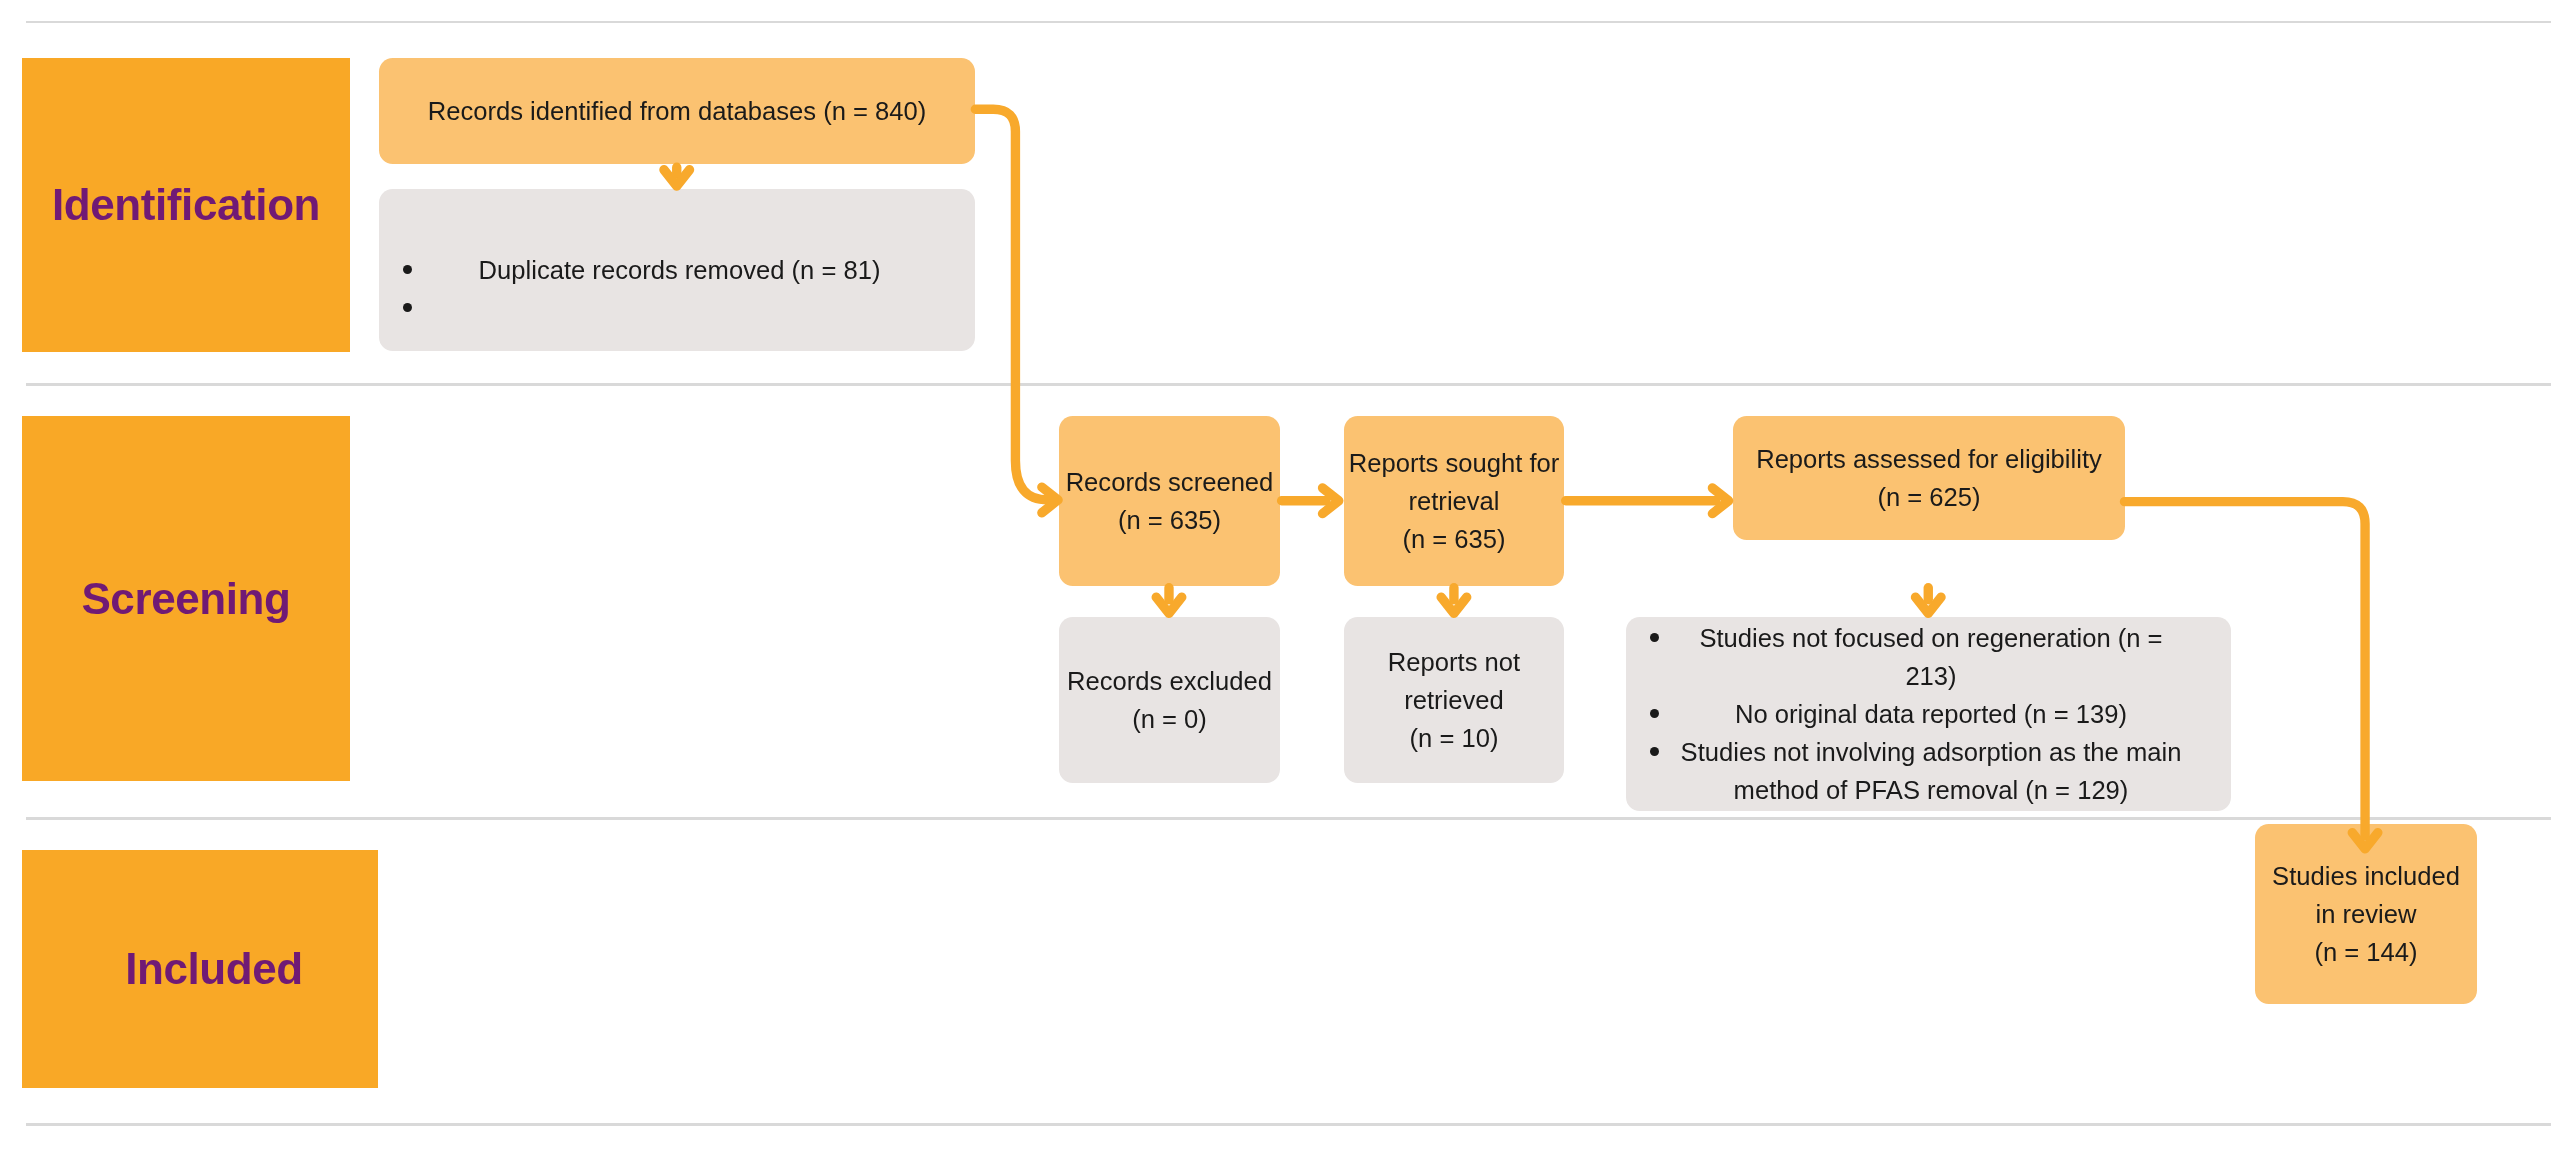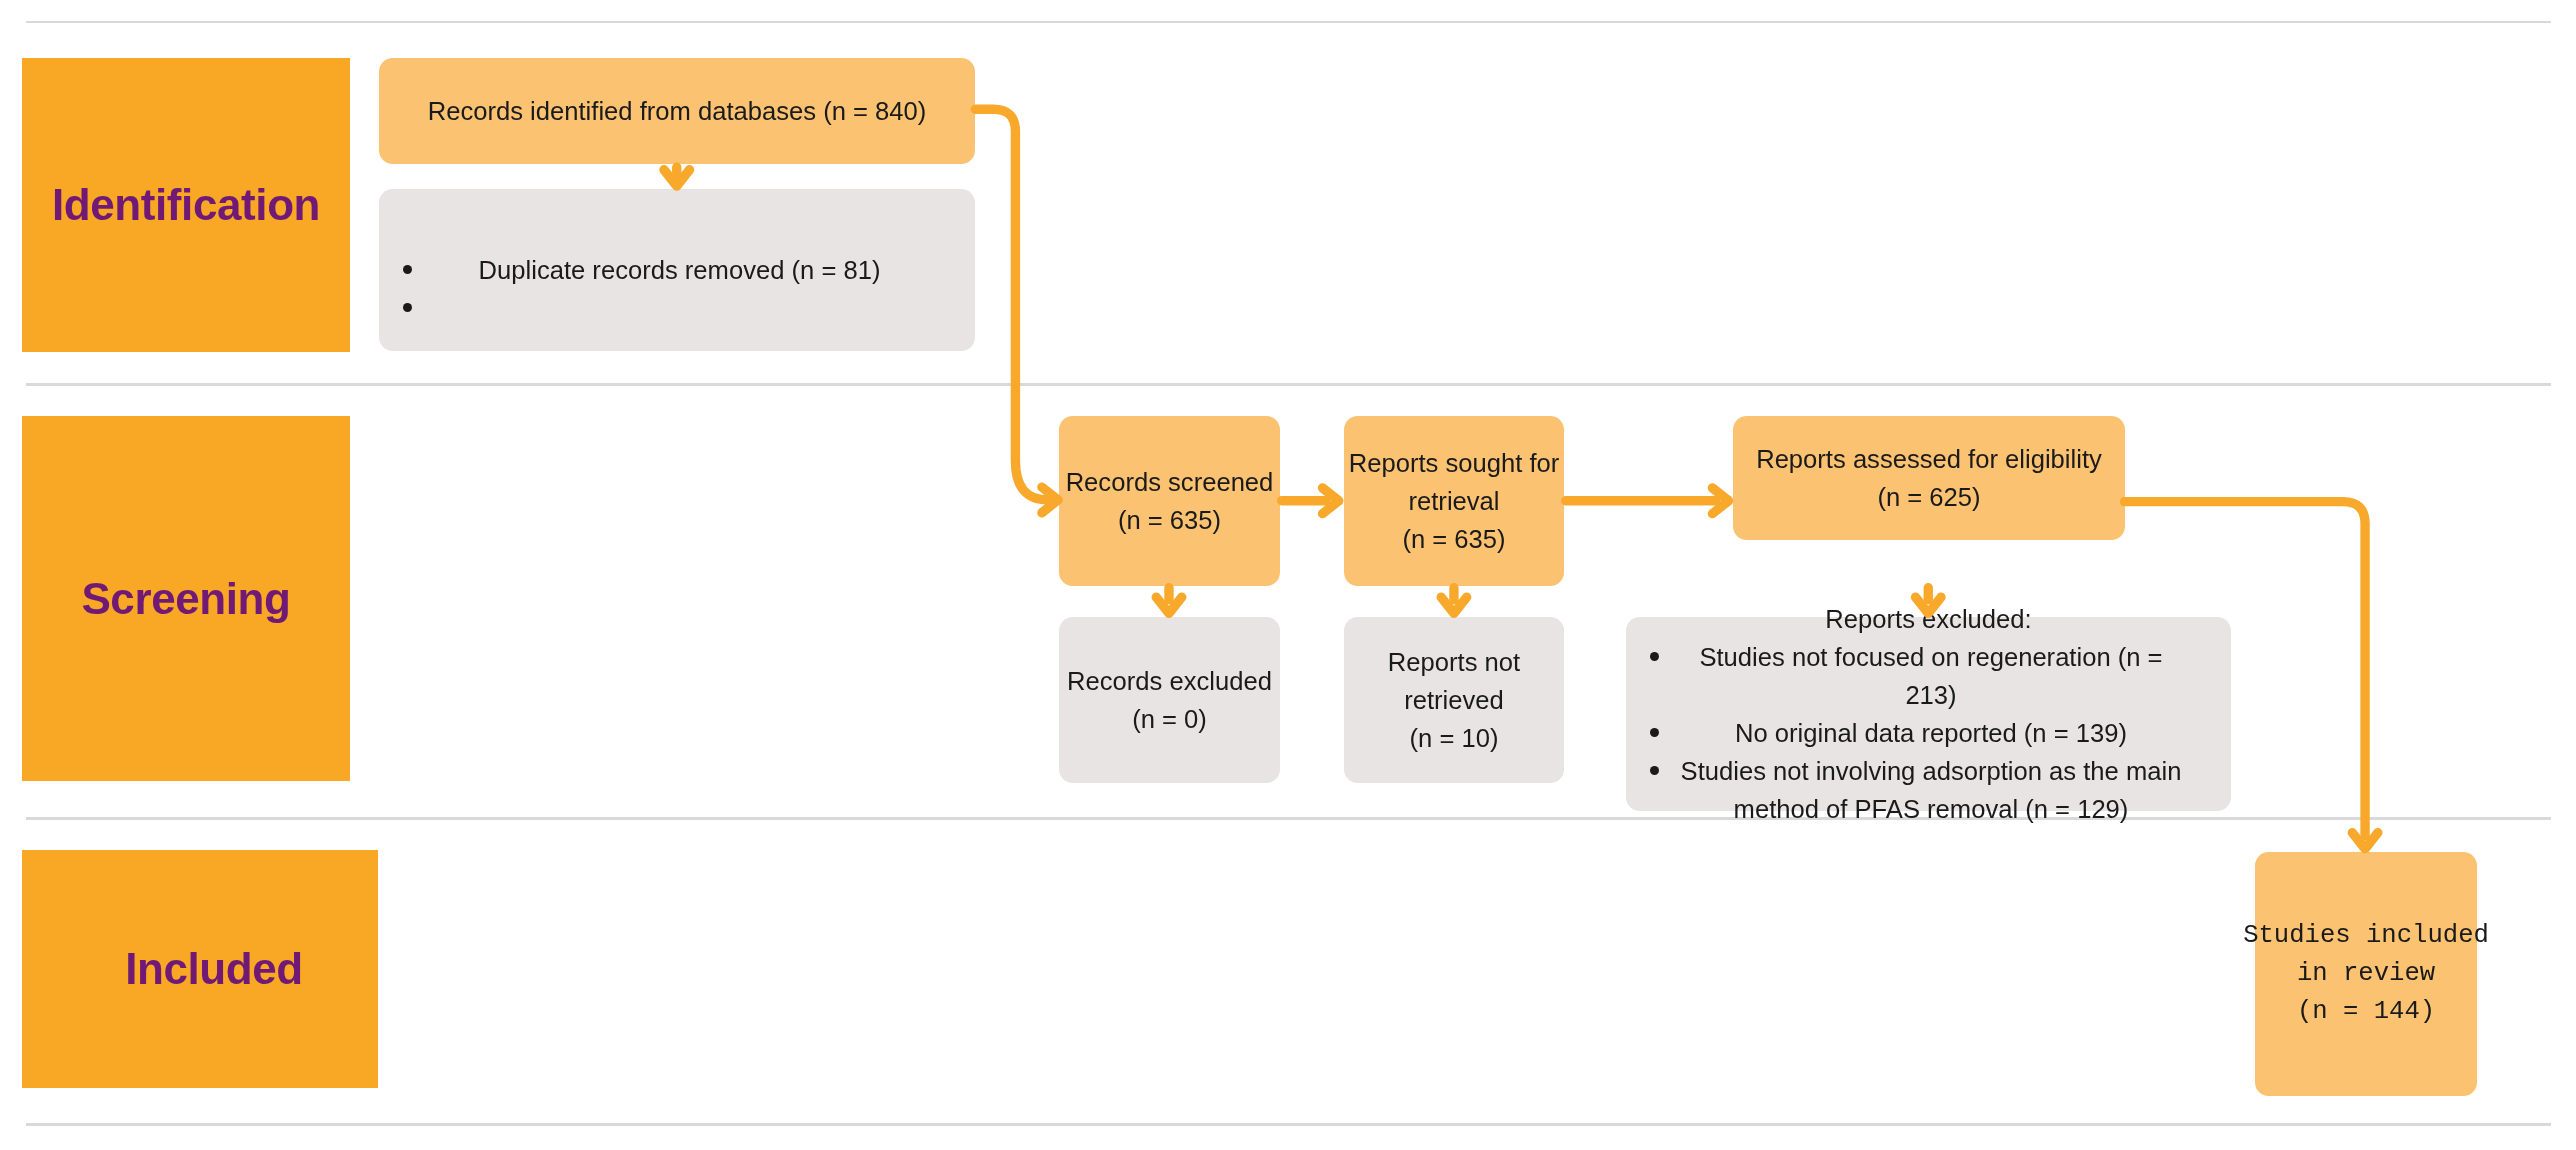--- a/index.html
+++ b/index.html
@@ -36,21 +36,21 @@
   .flow-text{white-space:pre;}
 
   #box-identified{left:379px;top:58px;width:596px;height:106px;}
   #box-removed{left:379px;top:189px;width:596px;height:162px;}
   #box-screened{left:1059px;top:416px;width:221px;height:170px;}
   #box-sought{left:1344px;top:416px;width:220px;height:170px;}
   #box-assessed{left:1733px;top:416px;width:392px;height:124px;}
   #box-records-excluded{left:1059px;top:617px;width:221px;height:166px;}
   #box-not-retrieved{left:1344px;top:617px;width:220px;height:166px;}
   #box-reports-excluded{left:1626px;top:617px;width:605px;height:194px;}
-  #box-included{left:2255px;top:852px;width:222px;height:244px;font-family:Liberation Mono, monospace;}
+  #box-included{left:2255px;top:824px;width:222px;height:180px;}
 
   ul.bullets{list-style:none;margin:0;padding:0;width:100%;}
   ul.bullets li{position:relative;text-align:center;padding:0 44px 0 49px;}
   ul.bullets li .dot{
     position:absolute;left:24px;top:13.7px;width:9.4px;height:9.4px;border-radius:50%;
     background:#1a1a1a;
   }
   .bullet-title{width:100%;text-align:center;}
 
   svg.connectors{position:absolute;left:0;top:0;width:2576px;height:1150px;pointer-events:none;}
@@ -106,21 +106,20 @@
 (n = 0)</span>
 </div>
 
 <div class="graybox" id="box-not-retrieved">
   <span class="flow-text">Reports not
 retrieved
 (n = 10)</span>
 </div>
 
 <div class="graybox" id="box-reports-excluded">
-  <div class="bullet-title">Reports excluded:</div>
   <ul class="bullets">
     <li><span class="dot"></span><span>Studies not focused on regeneration (n = 213)</span></li>
     <li><span class="dot"></span><span>No original data reported (n = 139)</span></li>
     <li><span class="dot"></span><span>Studies not involving adsorption as the main method of PFAS removal (n = 129)</span></li>
   </ul>
 </div>
 
 <div class="flowbox" id="box-included">
   <span class="flow-text">Studies included
 in review

